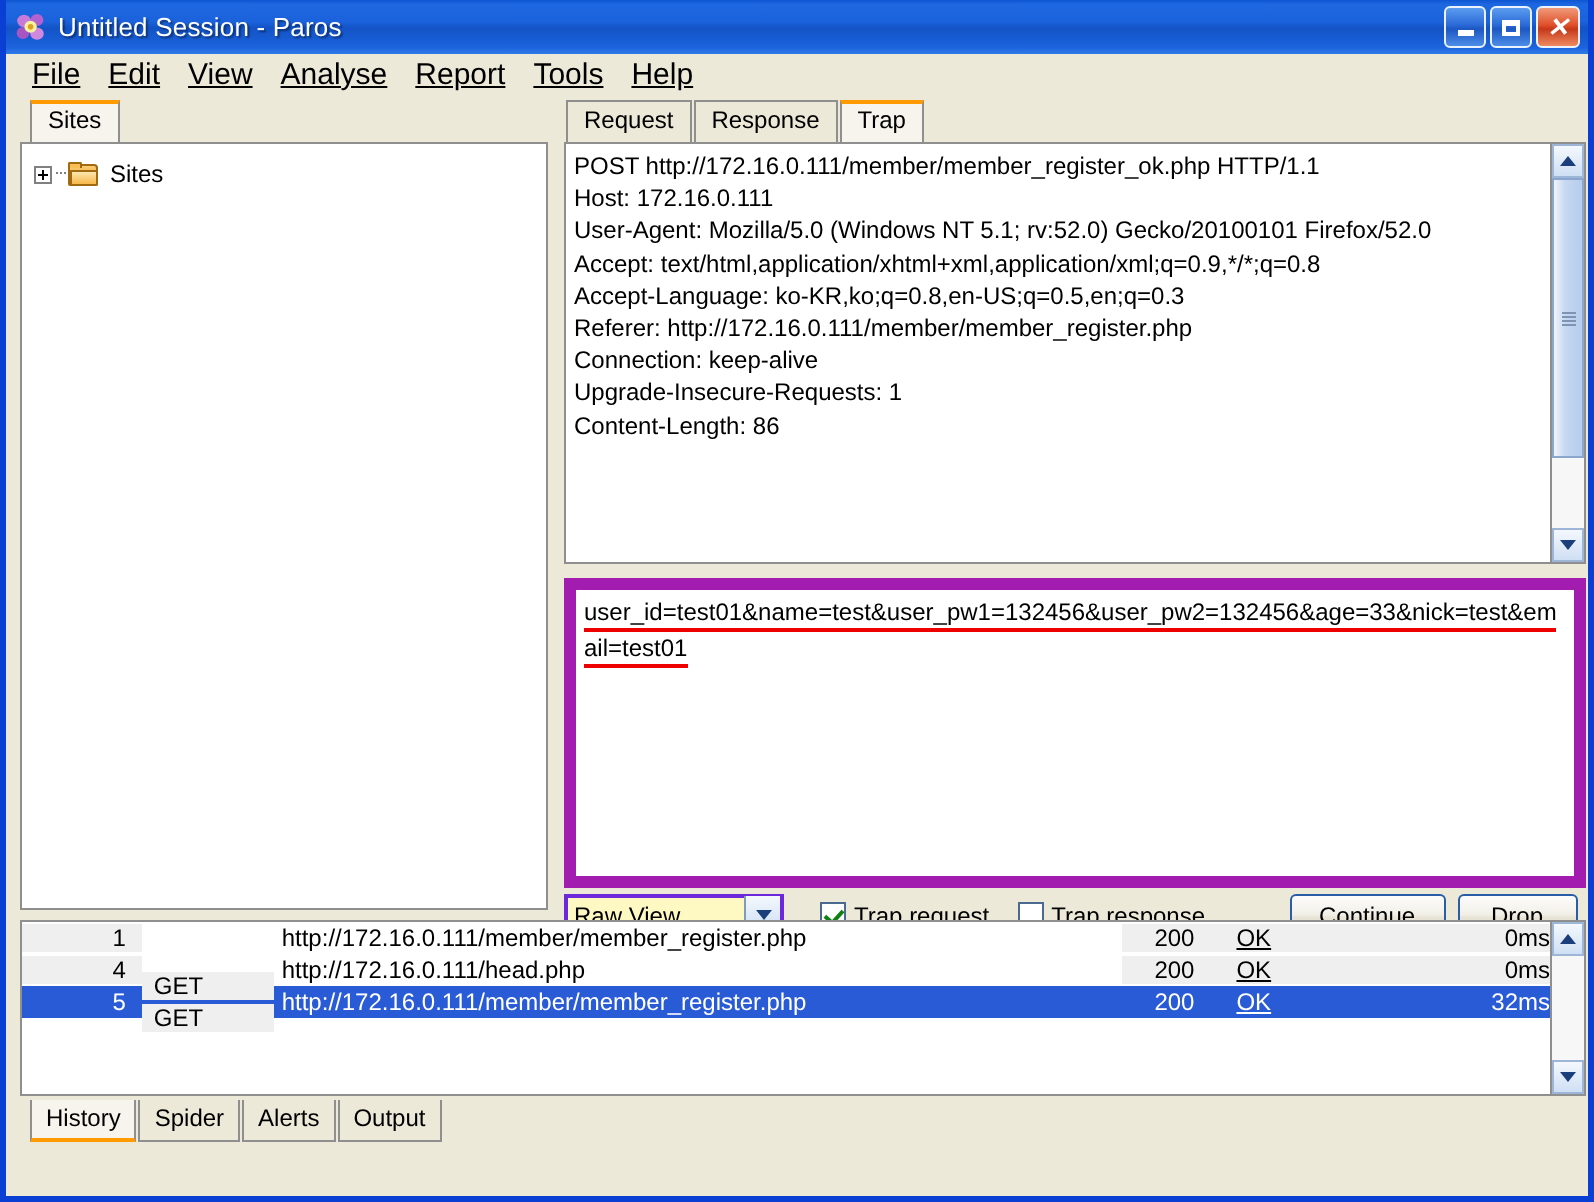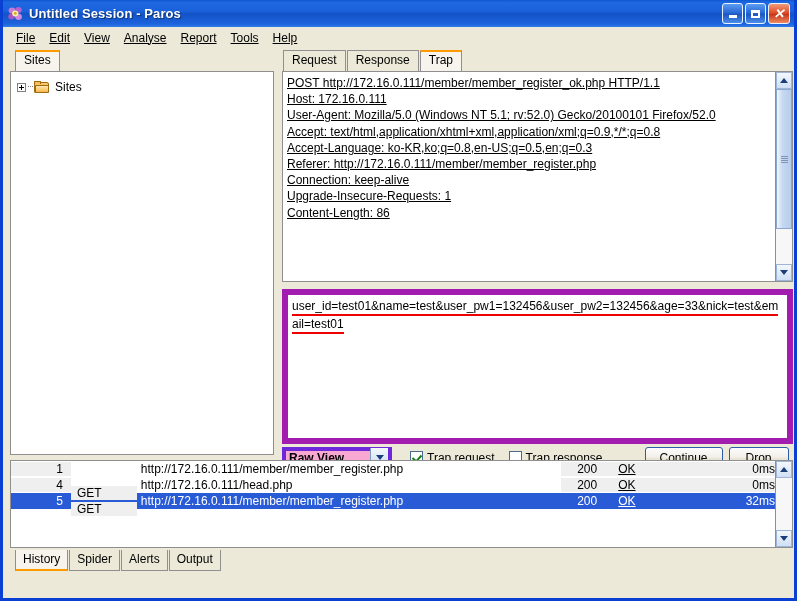--- a/index.html
+++ b/index.html
@@ -41,21 +41,21 @@
   }
   #titlebar .app-icon {
     width: 17px; height: 17px;
     margin-right: 5px;
     position: relative;
     flex: 0 0 auto;
   }
   #titlebar .title-text {
     color: #ffffff;
     font-size: 13px;
-    font-weight: bold;
+    font-weight: normal;
     text-shadow: 1px 1px 1px rgba(0,0,0,0.45);
     white-space: nowrap;
     flex: 1 1 auto;
     letter-spacing: 0.1px;
   }
   .win-btns { display: flex; gap: 2px; align-items: center; padding-right: 2px; }
   .win-btn {
     width: 21px; height: 21px;
     border: 1px solid #eaf2ff;
     border-radius: 3px;
@@ -83,21 +83,21 @@
   #menubar {
     height: 21px;
     background: #ece9d8;
     display: flex;
     align-items: center;
     padding-left: 6px;
     border-bottom: 1px solid #ece9d8;
   }
   #menubar .menu-item {
     padding: 0 7px;
-    font-size: 12px;
+    font-size: 15px;
     color: #000;
     white-space: nowrap;
   }
   #menubar .menu-item u { text-decoration: underline; }
 
   
   #content {
     position: absolute;
     left: 3px; top: 48px;
     width: 791px;
@@ -198,21 +198,20 @@
   #req-headers-wrap {
     position: absolute; left: 4px; top: 21px; width: 511px; height: 211px;
     border: 1px solid #8f8f8f; background: #fff; box-sizing: border-box;
     display: flex;
   }
   #req-headers {
     flex: 1 1 auto;
     padding: 3px 0 14px 4px;
     overflow: hidden;
     box-sizing: border-box;
-    text-decoration: underline;
   }
   .hdr-line {
     font-size: 12px; color: #000; line-height: 16.2px; white-space: nowrap;
   }
   #req-body-wrap {
     position: absolute; left: 4px; top: 239px; width: 511px; height: 155px;
     border: 6px solid #a21caf; background: #fff; box-sizing: border-box;
     padding: 3px 0 0 4px;
     overflow: hidden;
   }
@@ -255,26 +254,25 @@
     background: repeating-linear-gradient(to bottom, #7f93b4 0 1px, transparent 1px 2px);
   }
 
   
   #req-controls {
     position: absolute; left: 4px; top: 396px; width: 511px; height: 23px;
     display: flex; align-items: center;
   }
   .combo {
     width: 110px; height: 21px;
-    border: 4px solid #6d28d9;
-    background: #f9a8d4;
+    border: 2px solid #6d28d9;
+    background: #fef9c3;
     display: flex; align-items: center;
     box-sizing: border-box;
     font-size: 12px;
-    font-weight: bold;
   }
   .combo .val { flex: 1 1 auto; padding-left: 3px; color: #000; }
   .combo .arrowbox {
     width: 17px; height: 19px; flex: 0 0 auto;
     background: linear-gradient(to bottom, #f4f8fd, #c9dcf3);
     border-left: 1px solid #7f9db9;
     display: flex; align-items: center; justify-content: center;
   }
   .combo .arrowbox i {
     width: 0; height: 0; display: block;

